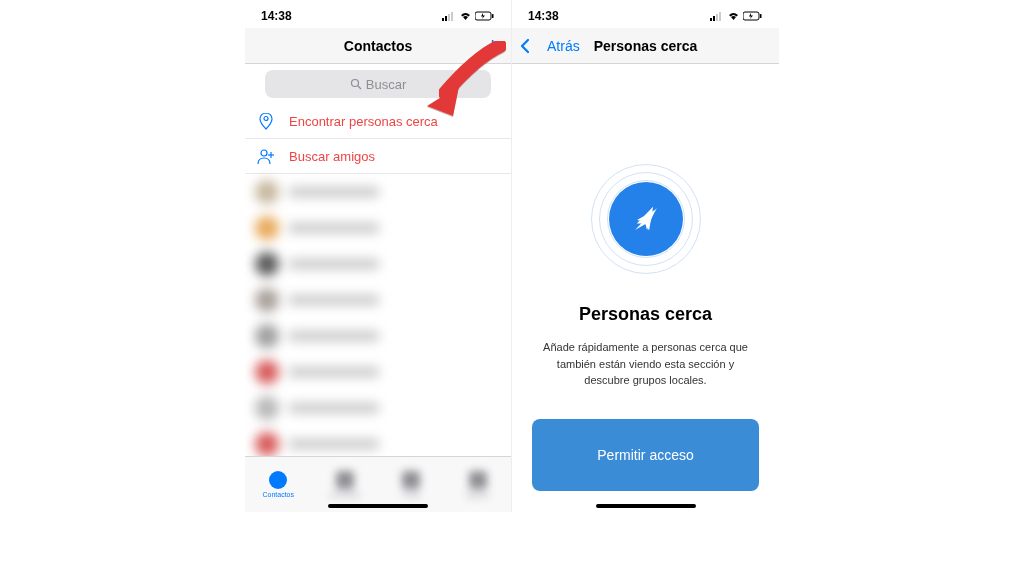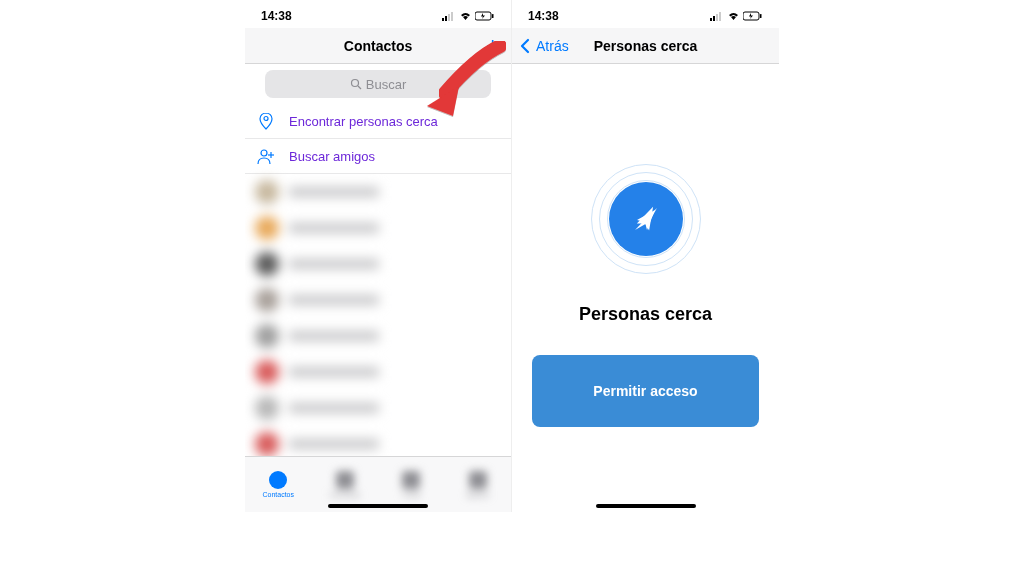--- a/index.html
+++ b/index.html
@@ -4,27 +4,27 @@
   <style>
     * { margin: 0; padding: 0; box-sizing: border-box; font-family: -apple-system, BlinkMacSystemFont, sans-serif; }
     body { background: #fff; width: 1024px; height: 576px; overflow: hidden; position: relative; }
     .container { display: flex; padding: 0 245px; height: 100%; }
     .phone { width: 267px; height: 512px; background: #fff; position: relative; overflow: hidden; border-right: 1px solid #eee; }
     .phone:last-child { border-right: none; }
     .status-bar { display: flex; justify-content: space-between; align-items: center; padding: 4px 16px 0; height: 28px; font-size: 12px; font-weight: 600; }
     .status-icons { display: flex; gap: 3px; align-items: center; }
     .nav-bar { height: 36px; display: flex; align-items: center; justify-content: center; position: relative; background: #f6f6f7; border-bottom: 0.5px solid #d6d6d7; }
     .nav-title { font-size: 14px; font-weight: 600; }
-    .nav-left { position: absolute; left: 8px; display: flex; align-items: flex-end; color: #007aff; font-size: 14px; gap: 6px; }
+    .nav-left { position: absolute; left: 8px; display: flex; align-items: flex-end; color: #007aff; font-size: 14px; gap: 17px; }
     .nav-right { position: absolute; right: 12px; color: #007aff; font-size: 22px; font-weight: 300; }
     .search-bar { margin: 6px 20px; background: #e5e5e7; border-radius: 8px; height: 28px; display: flex; align-items: center; justify-content: center; gap: 4px; }
     .search-placeholder { color: #8e8e93; font-size: 13px; }
     .action-row { display: flex; align-items: center; padding: 8px 12px; gap: 14px; border-bottom: 0.5px solid #e8e8e9; }
     .action-icon { width: 18px; height: 18px; display: flex; align-items: center; justify-content: center; }
-    .action-label { color: #6d28d9; font-size: 13px; }
+    .action-label { color: #ef4444; font-size: 13px; }
     .contacts-list { filter: blur(6px); }
     .contact-row { display: flex; align-items: center; padding: 6px 10px; gap: 10px; }
     .avatar { width: 24px; height: 24px; border-radius: 50%; }
     .contact-text { width: 90px; height: 10px; background: #c7c7c9; border-radius: 2px; }
     .tab-bar { position: absolute; bottom: 0; left: 0; right: 0; height: 56px; background: #f8f8f9; border-top: 0.5px solid #d6d6d7; display: flex; filter: blur(0px); }
     .tab { flex: 1; display: flex; flex-direction: column; align-items: center; justify-content: center; gap: 2px; filter: blur(4px); }
     .tab.active { filter: none; }
     .tab-icon { width: 18px; height: 18px; background: #8e8e93; border-radius: 4px; }
     .tab.active .tab-icon { background: #007aff; }
     .tab-label { font-size: 7px; color: #8e8e93; }
@@ -32,21 +32,21 @@
     .home-indicator { position: absolute; bottom: 4px; left: 50%; transform: translateX(-50%); width: 100px; height: 4px; background: #000; border-radius: 3px; }
     .nearby-content { padding: 20px; text-align: center; background: #fff; height: calc(100% - 64px); }
     .nearby-icon-wrap { width: 110px; height: 110px; margin: 80px auto 30px; position: relative; }
     .ring { position: absolute; border-radius: 50%; border: 1px solid #cfe3f7; }
     .ring1 { inset: 0; }
     .ring2 { inset: 8px; }
     .ring3 { inset: 16px; }
     .nearby-circle { position: absolute; inset: 18px; border-radius: 50%; background: #2481e9; display: flex; align-items: center; justify-content: center; }
     .nearby-title { font-size: 18px; font-weight: 600; margin-bottom: 14px; }
     .nearby-desc { font-size: 11px; color: #333; line-height: 1.5; margin-bottom: 10px; padding: 0 4px; }
-    .allow-btn { background: #3a8cd6; color: #fff; padding: 28px; border-radius: 8px; font-size: 14px; font-weight: 700; margin-top: 30px; cursor: pointer; }
+    .allow-btn { background: #3a8cd6; color: #fff; padding: 28px; border-radius: 8px; font-size: 14px; font-weight: 400; margin-top: 30px; cursor: pointer; }
     .arrow-annotation { position: absolute; top: 38px; left: 415px; z-index: 100; pointer-events: none; }
   </style>
 </head>
 <body>
 
 <div class="container">
 
   <div class="phone">
     <div class="status-bar">
       <span>14:38</span>
@@ -205,20 +205,21 @@
               <path d="M6 28 L28 6 L20 20 L18 18 Z M18 18 L6 28 L20 20 Z" fill="#fff"></path>
               <path d="M27 7 L7 27 L16 19 L19 16 Z" fill="#fff"></path>
               <polygon points="27,7 7,19 15,21 17,29" fill="#fff" transform="rotate(-15 17 17)"></polygon>
             </svg>
           <svg width="34" height="34" viewBox="0 0 34 34" style="position:absolute">
               <polygon points="26,8 8,18 16,20 18,28" fill="#fff"></polygon>
             </svg>
         </div>
       </div>
       <div class="nearby-title">Personas cerca</div>
+      <div class="nearby-desc">Añade rápidamente a personas cerca que también están viendo esta sección y descubre grupos locales.</div>
       <div class="allow-btn">Permitir acceso</div>
     </div>
     <div class="home-indicator"></div>
   </div>
 </div>
 
 <svg class="arrow-annotation" width="100" height="90" viewBox="0 0 100 90">
   <defs>
     <filter id="s">
         <feDropShadow dx="0" dy="1" stdDeviation="0.5" flood-opacity="0.3"></feDropShadow>

